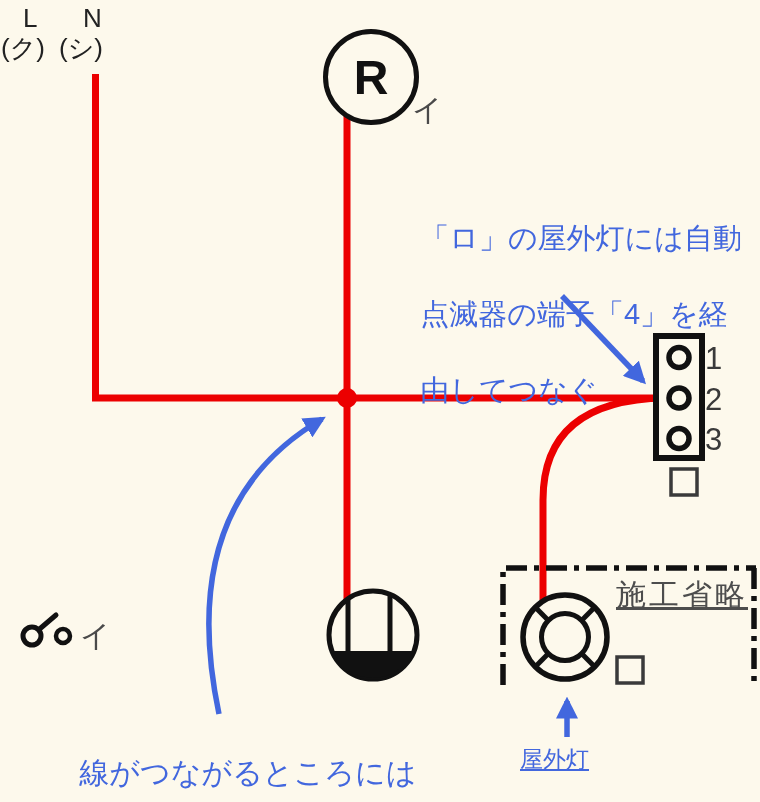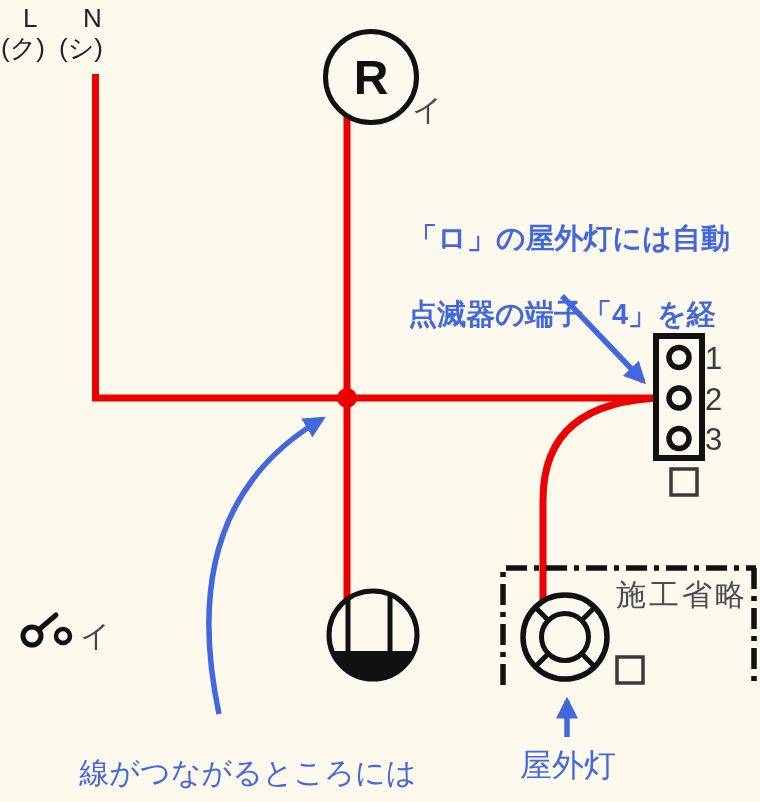--- a/index.html
+++ b/index.html
@@ -14,21 +14,21 @@
   svg.layer{position:absolute;left:0;top:0;}
   .txt{position:absolute;white-space:pre;}
   .src-label{font-size:26px;color:#222;font-weight:500;}
   .kana-label{font-size:26px;color:#222;}
   .lamp-letter{font-size:48px;font-weight:bold;color:#111;width:60px;text-align:center;line-height:60px;}
   .circuit-mark{font-size:30px;color:#4a4a4a;}
   .term-num{font-size:31px;color:#3a3a3a;line-height:1;}
   .blue-note{color:#4267DE;font-size:29px;line-height:38px;}
   .blue-note2{color:#4267DE;font-size:30px;line-height:39px;}
   .omit-label{font-size:30px;color:#4d4d4d;letter-spacing:3px;}
-  .outdoor-label{font-size:32px;color:#4267DE;}
+  .outdoor-label{font-size:23px;color:#4267DE;text-decoration:underline;}
 </style>
 </head>
 <body>
 
 <div class="canvas">
 
   <svg class="layer" width="760" height="802" viewBox="0 0 760 802">
     <defs>
       <marker id="arrowB" viewBox="0 0 10 10" refX="8" refY="5" markerWidth="4" markerHeight="4" orient="auto-start-reverse">
         <path d="M0,0 L10,5 L0,10 Z" fill="#4267DE"></path>
@@ -90,26 +90,27 @@
 
   <div class="txt lamp-letter" style="left:341px;top:48px;">R</div>
   <div class="txt circuit-mark" style="left:412px;top:90px;">イ</div>
 
   <div class="txt circuit-mark" style="left:80px;top:616px;">イ</div>
 
   <div class="txt term-num" style="left:705px;top:343px;">1</div>
   <div class="txt term-num" style="left:705px;top:384px;">2</div>
   <div class="txt term-num" style="left:705px;top:424px;">3</div>
 
-  <div class="txt blue-note" style="left:376px;top:181px;font-weight:bold;">
+  <div class="txt blue-note" style="left:388px;top:181px;">
     <span>「ロ」の屋外灯には自動</span><br>
     <span>点滅器の端子「4」を経</span><br>
+    <span>由してつなぐ</span>
   </div>
 
   <div class="txt blue-note2" style="left:46px;top:714px;">
     <span>線がつながるところには</span><br>
     
   </div>
 
-  <div class="txt omit-label" style="left:616px;top:575px;">施工省略</div>
+  <div class="txt omit-label" style="left:616px;top:575px;text-decoration:underline;">施工省略</div>
   <div class="txt outdoor-label" style="left:520px;top:744px;">屋外灯</div>
 
 </div>
 
 </body></html>

